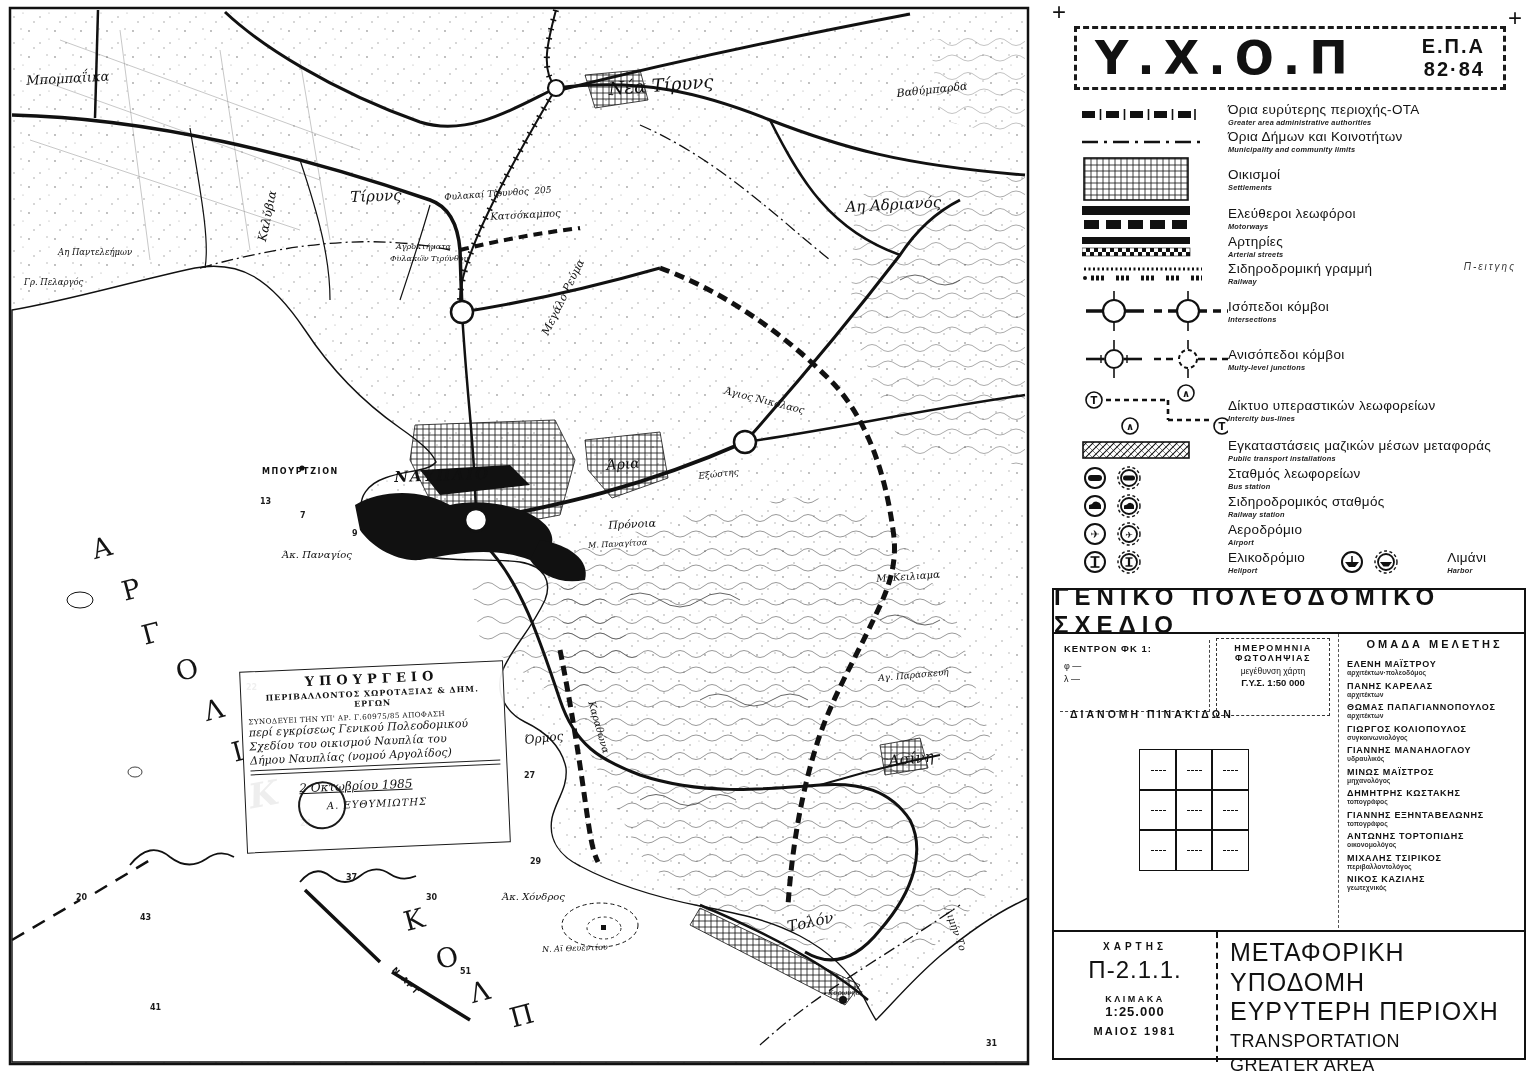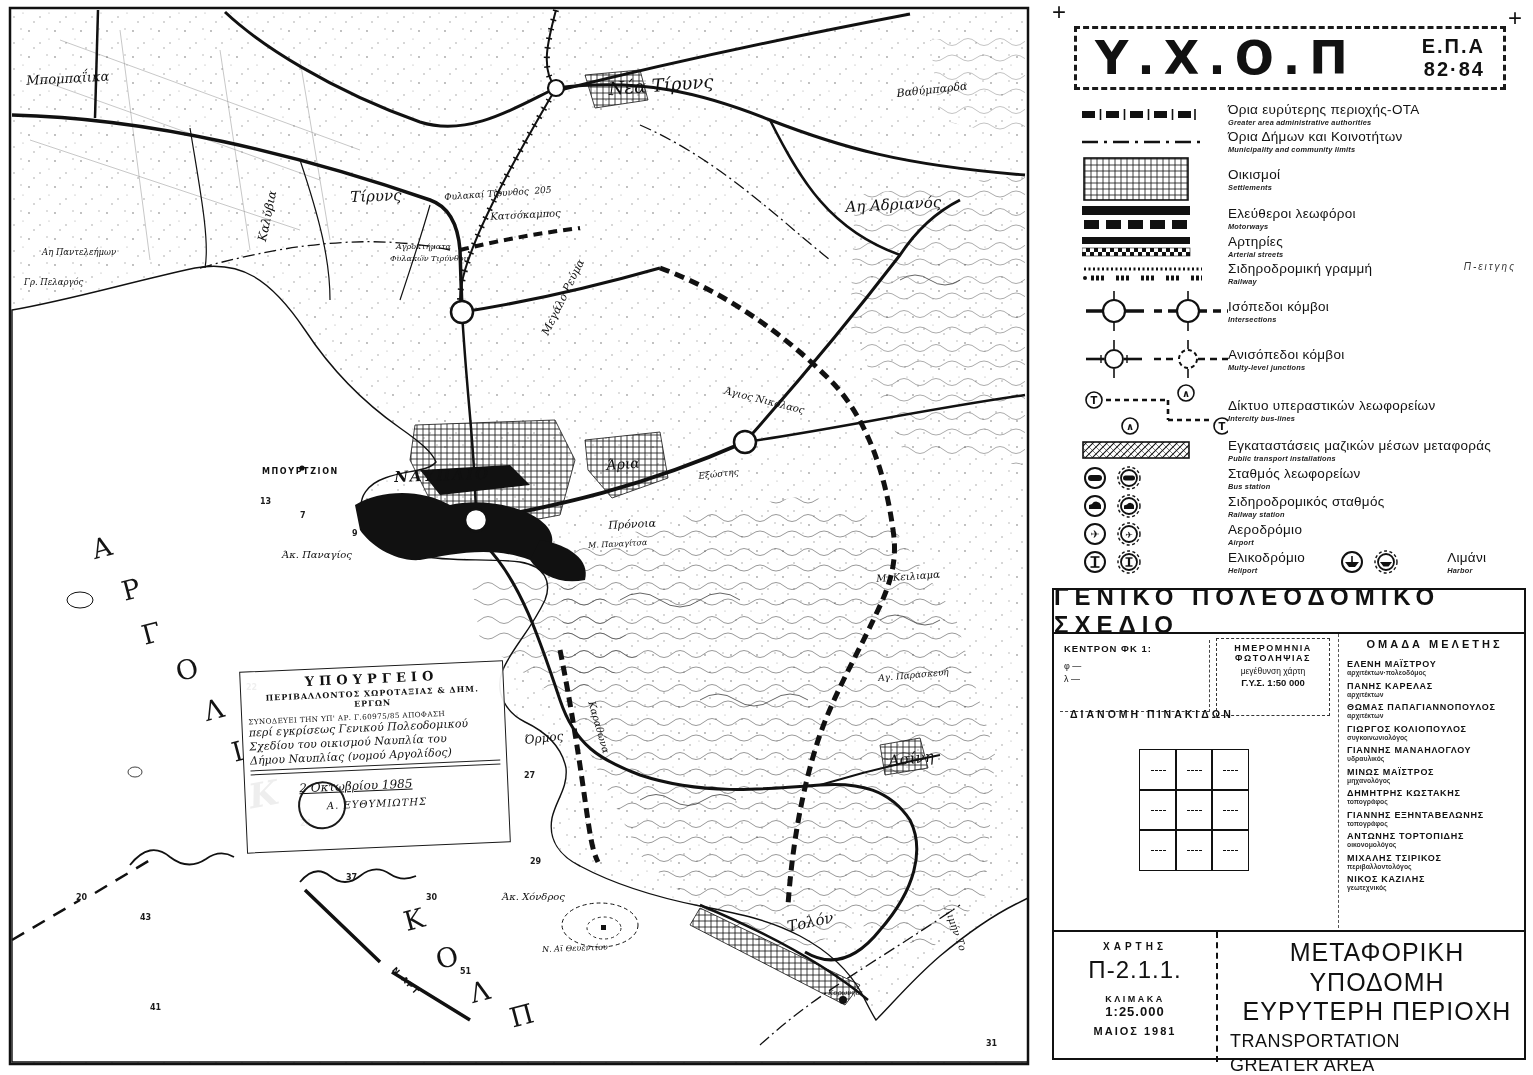--- a/index.html
+++ b/index.html
@@ -78,21 +78,21 @@
   
   .bottom-block{position:absolute;left:0;top:340px;width:470px;height:130px;border-top:2px solid #111;}
   .chart-cell{position:absolute;left:0;top:0;width:164px;height:130px;border-right:2px dashed #111;
               text-align:center;box-sizing:border-box;}
   .chart-label{font-size:10px;font-weight:bold;letter-spacing:4px;margin-top:9px;}
   .chart-no{font-size:24px;margin-top:4px;letter-spacing:1px;}
   .scale-label{font-size:9px;font-weight:bold;letter-spacing:2.5px;margin-top:10px;}
   .scale-val{font-size:13px;font-weight:bold;letter-spacing:1px;}
   .date-val{font-size:11px;font-weight:bold;letter-spacing:2px;margin-top:6px;}
   .title-cell{position:absolute;left:164px;top:0;width:306px;height:130px;padding:6px 0 0 12px;box-sizing:border-box;}
-  .tc-gr{font-size:25px;letter-spacing:1px;line-height:1.18;font-weight:400;text-align:center;}
+  .tc-gr{font-size:25px;letter-spacing:1px;line-height:1.18;font-weight:400;}
   .tc-en{font-size:18px;letter-spacing:.5px;line-height:1.1;margin-top:5px;}
 </style>
 </head>
 <body>
 
 <svg width="0" height="0" style="position:absolute">
   <defs>
     <pattern id="p-speckle" width="26" height="26" patternUnits="userSpaceOnUse">
       <circle cx="3" cy="5" r=".9" fill="#333"></circle>
         <circle cx="14" cy="17" r=".8" fill="#333"></circle>
@@ -232,21 +232,21 @@
     </svg>
 
     <div id="map-overlay">
         <div class="mlabel it" style="left: 26px; top: 74px; font-size: 13px; transform: rotate(-3deg);">Μπομπαΐικα</div>
         <div class="mlabel it" style="left: 608px; top: 80px; font-size: 18px; transform: rotate(-4deg);">Νέα Τίρυνς</div>
         <div class="mlabel it" style="left: 896px; top: 88px; font-size: 11px; transform: rotate(-6deg);">Βαθύμπαρδα</div>
         <div class="mlabel it" style="left: 350px; top: 190px; font-size: 15px; transform: rotate(-2deg);">Τίρυνς</div>
         <div class="mlabel it" style="left: 256px; top: 240px; font-size: 12px; transform: rotate(-78deg);">Καλύβια</div>
         <div class="mlabel it" style="left: 845px; top: 200px; font-size: 15px; transform: rotate(-3deg);">Αη Αδριανός</div>
         <div class="mlabel it" style="left: 540px; top: 332px; font-size: 11px; transform: rotate(-64deg);">Μεγάλο Ρεύμα</div>
-        <div class="mlabel it" style="left: 42px; top: 248px; font-size: 8.5px;">Αη Παντελεήμων</div>
+        <div class="mlabel it" style="left: 58px; top: 248px; font-size: 8.5px;">Αη Παντελεήμων</div>
         <div class="mlabel it" style="left: 24px; top: 278px; font-size: 8.5px;">Γρ. Πελαργός</div>
         <div class="mlabel it" style="left: 444px; top: 193px; font-size: 9px; transform: rotate(-4deg);">Φυλακαί Τίρυνθος  205</div>
         <div class="mlabel it" style="left: 490px; top: 212px; font-size: 10px; transform: rotate(-3deg);">Κατσόκαμπος</div>
         <div class="mlabel it" style="left: 396px; top: 243px; font-size: 8px;">Αγροκτήματα</div>
         <div class="mlabel it" style="left: 390px; top: 255px; font-size: 8px;">Φυλακών Τιρύνθου</div>
         <div class="mlabel sp" style="left: 262px; top: 468px; font-size: 8px;">ΜΠΟΥΡΤΖΙΟΝ</div>
         <div class="mlabel cap" style="left: 394px; top: 470px; font-size: 15px; transform: rotate(-2deg);">ΝΑΥΠΛΙΟ</div>
         <div class="mlabel it" style="left: 606px; top: 458px; font-size: 14px; transform: rotate(-4deg);">Άρια</div>
         <div class="mlabel it" style="left: 608px; top: 520px; font-size: 11px; transform: rotate(-3deg);">Πρόνοια</div>
         <div class="mlabel it" style="left: 726px; top: 386px; font-size: 10px; transform: rotate(14deg);">Άγιος Νικόλαος</div>

